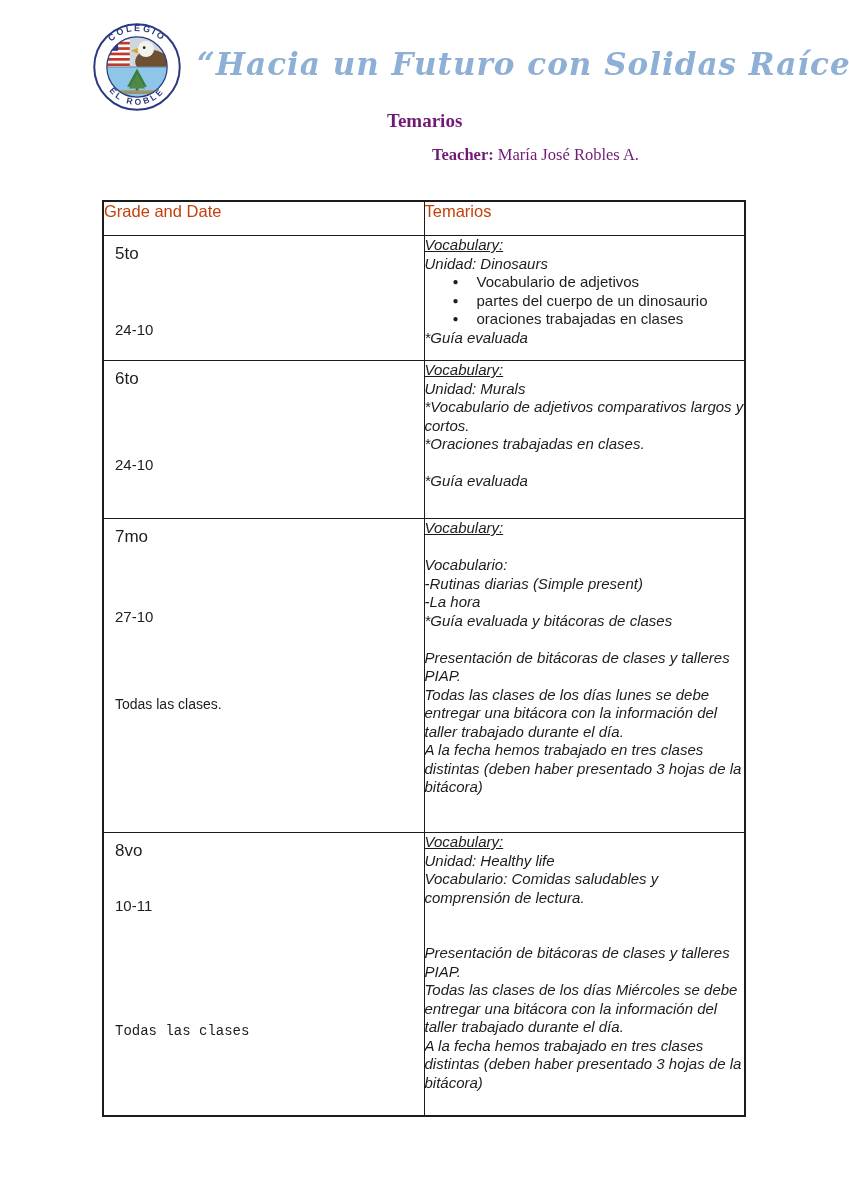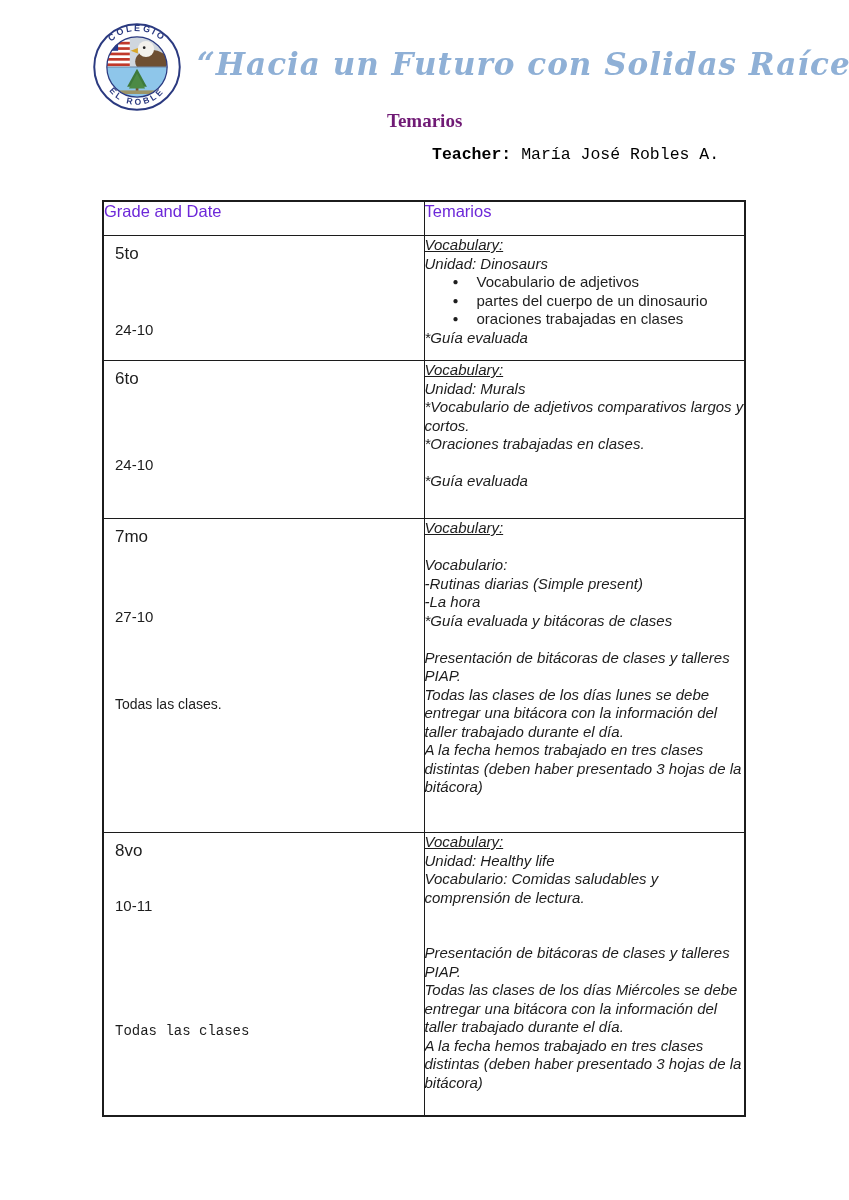--- a/index.html
+++ b/index.html
@@ -13,37 +13,37 @@
     position:absolute;left:197px;top:46px;width:500px;
     font-family:"DejaVu Serif",serif;font-style:italic;font-weight:bold;
     font-size:31px;letter-spacing:1px;color:#8FB0D6;white-space:nowrap;
   }
   #doc-title{
     position:absolute;left:387px;top:110px;
     font-family:"Liberation Serif",serif;font-weight:bold;font-size:19px;color:#701a75;
   }
   #teacher-line{
     position:absolute;left:432px;top:145px;
-    font-family:Liberation Mono, monospace;font-size:16.5px;color:#000000;
+    font-family:Liberation Serif, serif;font-size:16.5px;color:#701a75;
   }
   #teacher-line .bold{font-weight:bold;}
   
   table.temarios{
     position:absolute;left:102px;top:200px;width:642px;
     border-collapse:collapse;table-layout:fixed;
     border:2px solid #1c1c1c;
   }
   table.temarios td,table.temarios th{
     border:1.5px solid #1c1c1c;vertical-align:top;padding:0;
   }
   col.c-left{width:321px;}
   col.c-right{width:321px;}
   th.hcell{
     height:33px;text-align:left;font-weight:400;font-size:16.5px;
-    padding:6px 0 0 11px;color:#6d28d9;
+    padding:6px 0 0 11px;color:#c2410c;
   }
   td.gcell{position:relative;}
   .grade{position:absolute;left:11px;top:8px;font-size:17px;}
   .gdate{position:absolute;left:11px;font-size:15px;}
   .gnote{position:absolute;left:11px;font-size:14px;text-align:center;}
   td.ccell{padding:7px 6px 0 8px;font-size:15px;}
   .rline{min-height:18.5px;line-height:18.5px;font-style:italic;}
   .uline{text-decoration:underline;}
   .blt{display:flex;line-height:18.5px;}
   .blt .dot{width:14px;margin-left:28px;font-size:10px;line-height:18.5px;flex:none;}

